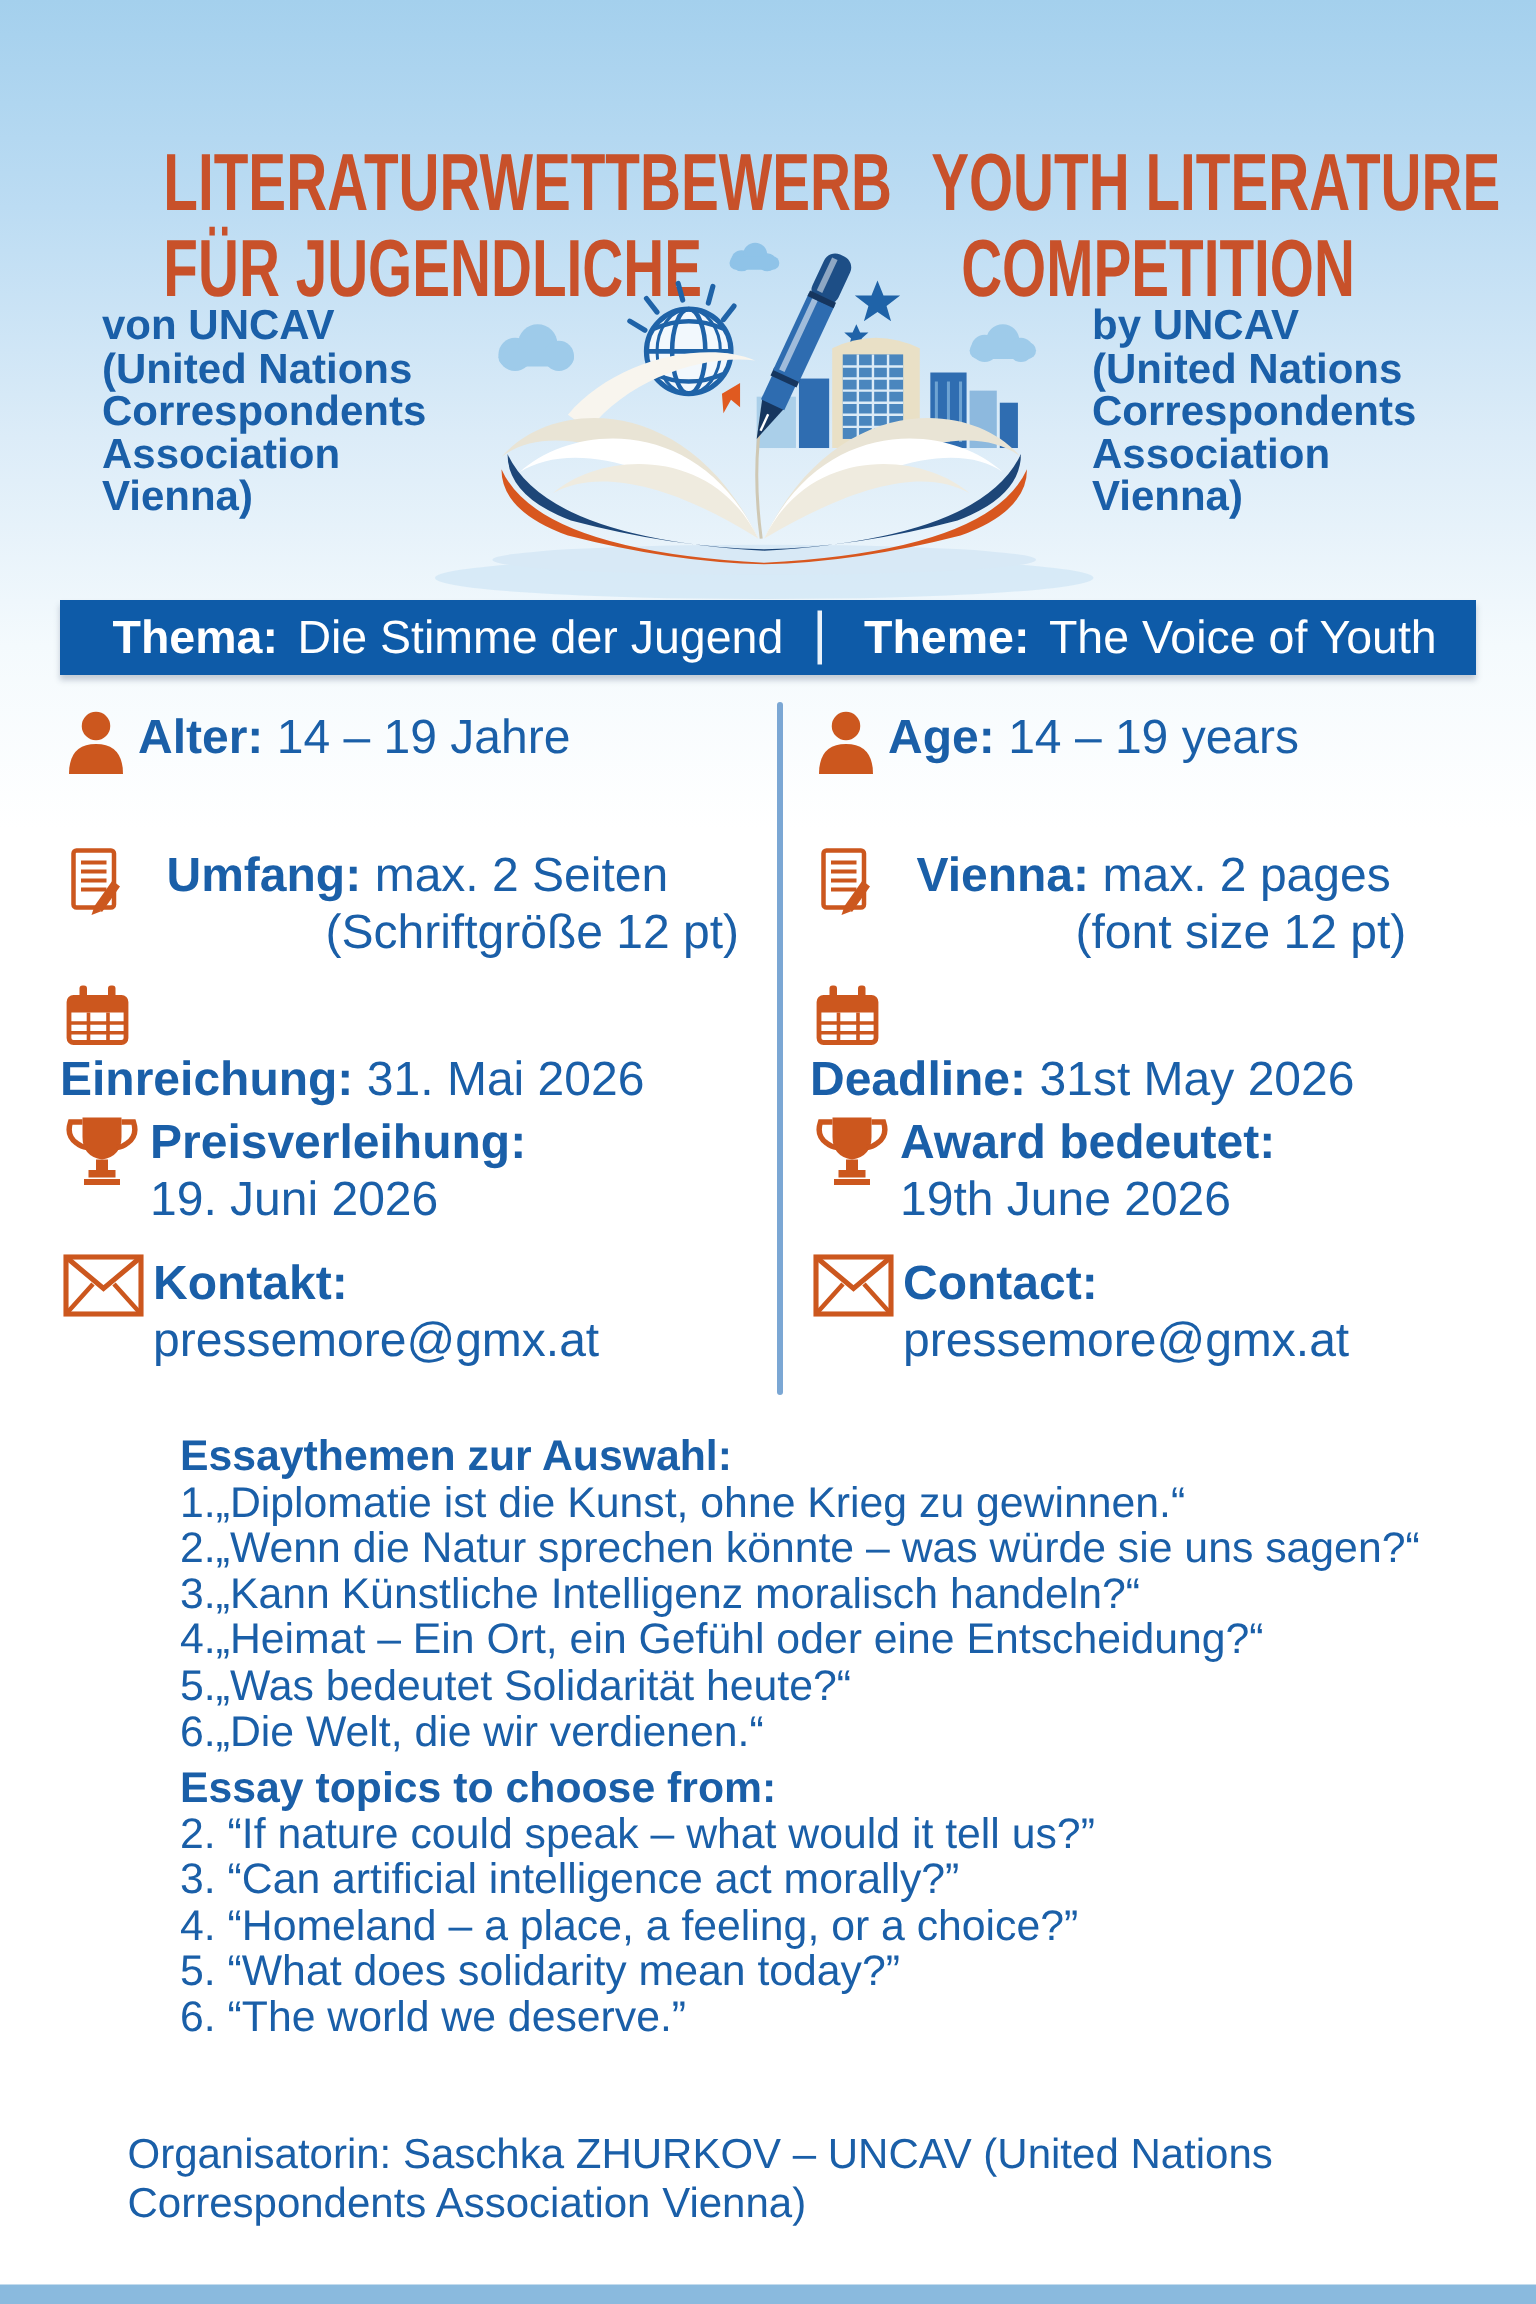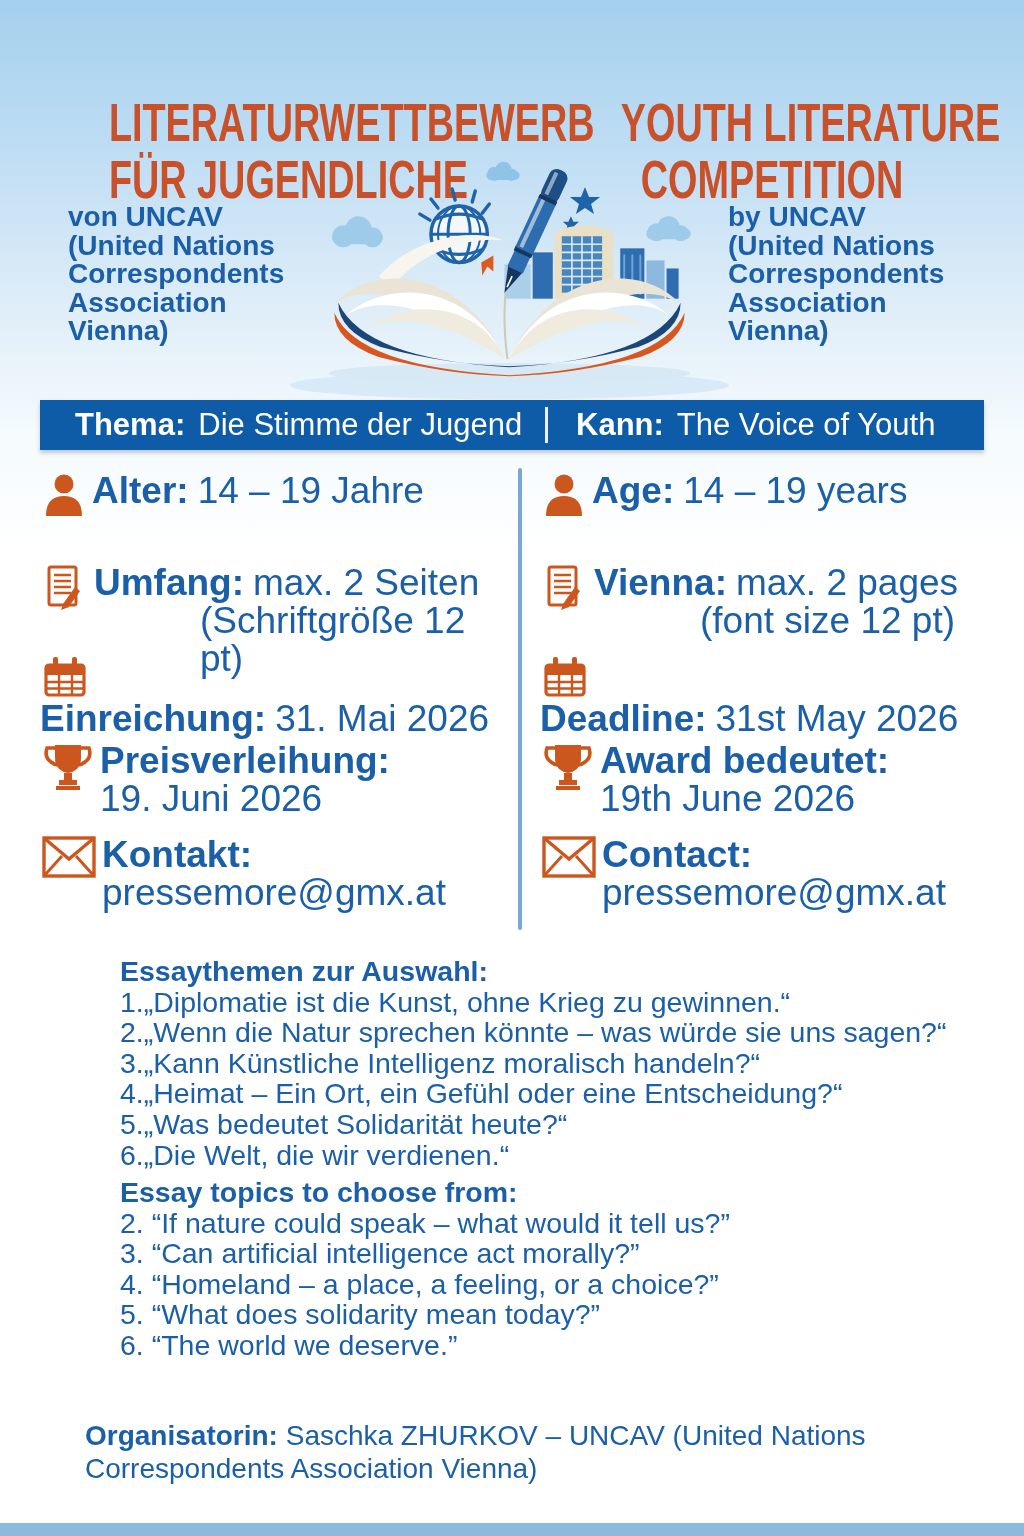--- a/index.html
+++ b/index.html
@@ -31,36 +31,36 @@
   .banner-left  { flex:0 0 505px; padding-left:35px; box-sizing:border-box; white-space:nowrap; }
   .banner-divider { width:3px; height:36px; background:#eaf2fa; }
   .banner-right { flex:1; padding-left:28px; white-space:nowrap; }
 
   
   .details { position:absolute; left:40px; top:462px; width:944px; height:482px; color:#1a5fa8; }
   .col { position:absolute; top:0; height:100%; }
   .col-de { left:0;   width:470px; }
   .col-en { left:500px; width:444px; }
   .v-divider { position:absolute; left:478px; top:6px; height:462px; width:4px; background:#7ba7d4; border-radius:2px; }
-  .info-row { position:absolute; left:0; right:0; display:flex; align-items:flex-start; font-size:37px; line-height:38px;justify-content:flex-end; }
+  .info-row { position:absolute; left:0; right:0; display:flex; align-items:flex-start; font-size:32px; line-height:38px;justify-content:flex-end; }
   .info-row b { font-weight:700; margin-right:9px; }
   .icon-box { flex:0 0 44px; margin:0 6px 0 2px; display:flex; justify-content:center; }
   .row-text { flex:1; }
   .sub-indent { padding-left:106px; }
-  .r1 { top:10px; } .r2 { top:102px; } .r3 { top:192px;flex-direction:column; } .r4 { top:280px; } .r5 { top:374px; }
+  .r1 { top:10px; } .r2 { top:102px;gap:17px; } .r3 { top:192px;flex-direction:column; } .r4 { top:280px; } .r5 { top:374px; }
 
   
   .essays { position:absolute; left:84px; width:910px; color:#1a5fa8; font-size:28.5px; line-height:30.6px;margin-left:36px; }
   .essays-de { top:956px; }
   .essays-en { top:1177px; }
   .essay-heading { font-weight:700; }
   .essay-item { white-space:nowrap; }
 
   .organizer { position:absolute; left:85px; top:1419px; width:800px; color:#1a5fa8; font-size:28px; line-height:33px; }
-  .organizer b { font-weight:700;margin-top:41px; }
+  .organizer b { font-weight:400;margin-top:41px; }
 </style>
 </head>
 <body>
 
 <div class="page">
 
   <div class="title title-de">
     <span class="condense">LITERATURWETTBEWERB</span>
     <span class="condense">FÜR JUGENDLICHE</span>
   </div>
@@ -167,21 +167,21 @@
       <rect x="-9.5" y="-104" width="19" height="4" fill="#16365f"></rect>
     </g>
   </svg>
 
   <div class="banner">
     <div class="banner-left">
       <b>Thema:</b><span>Die Stimme der Jugend</span>
     </div>
     <div class="banner-divider"></div>
     <div class="banner-right">
-      <b>Kann:</b><span>The Voice of Youth</span>
+      <b>Theme:</b><span>The Voice of Youth</span>
     </div>
   </div>
 
   <div class="details">
 
     <div class="col col-de">
       <div class="info-row r1">
         <span class="icon-box">
           <svg width="44" height="46" viewBox="0 0 44 46">
               <g fill="#cc571e">

